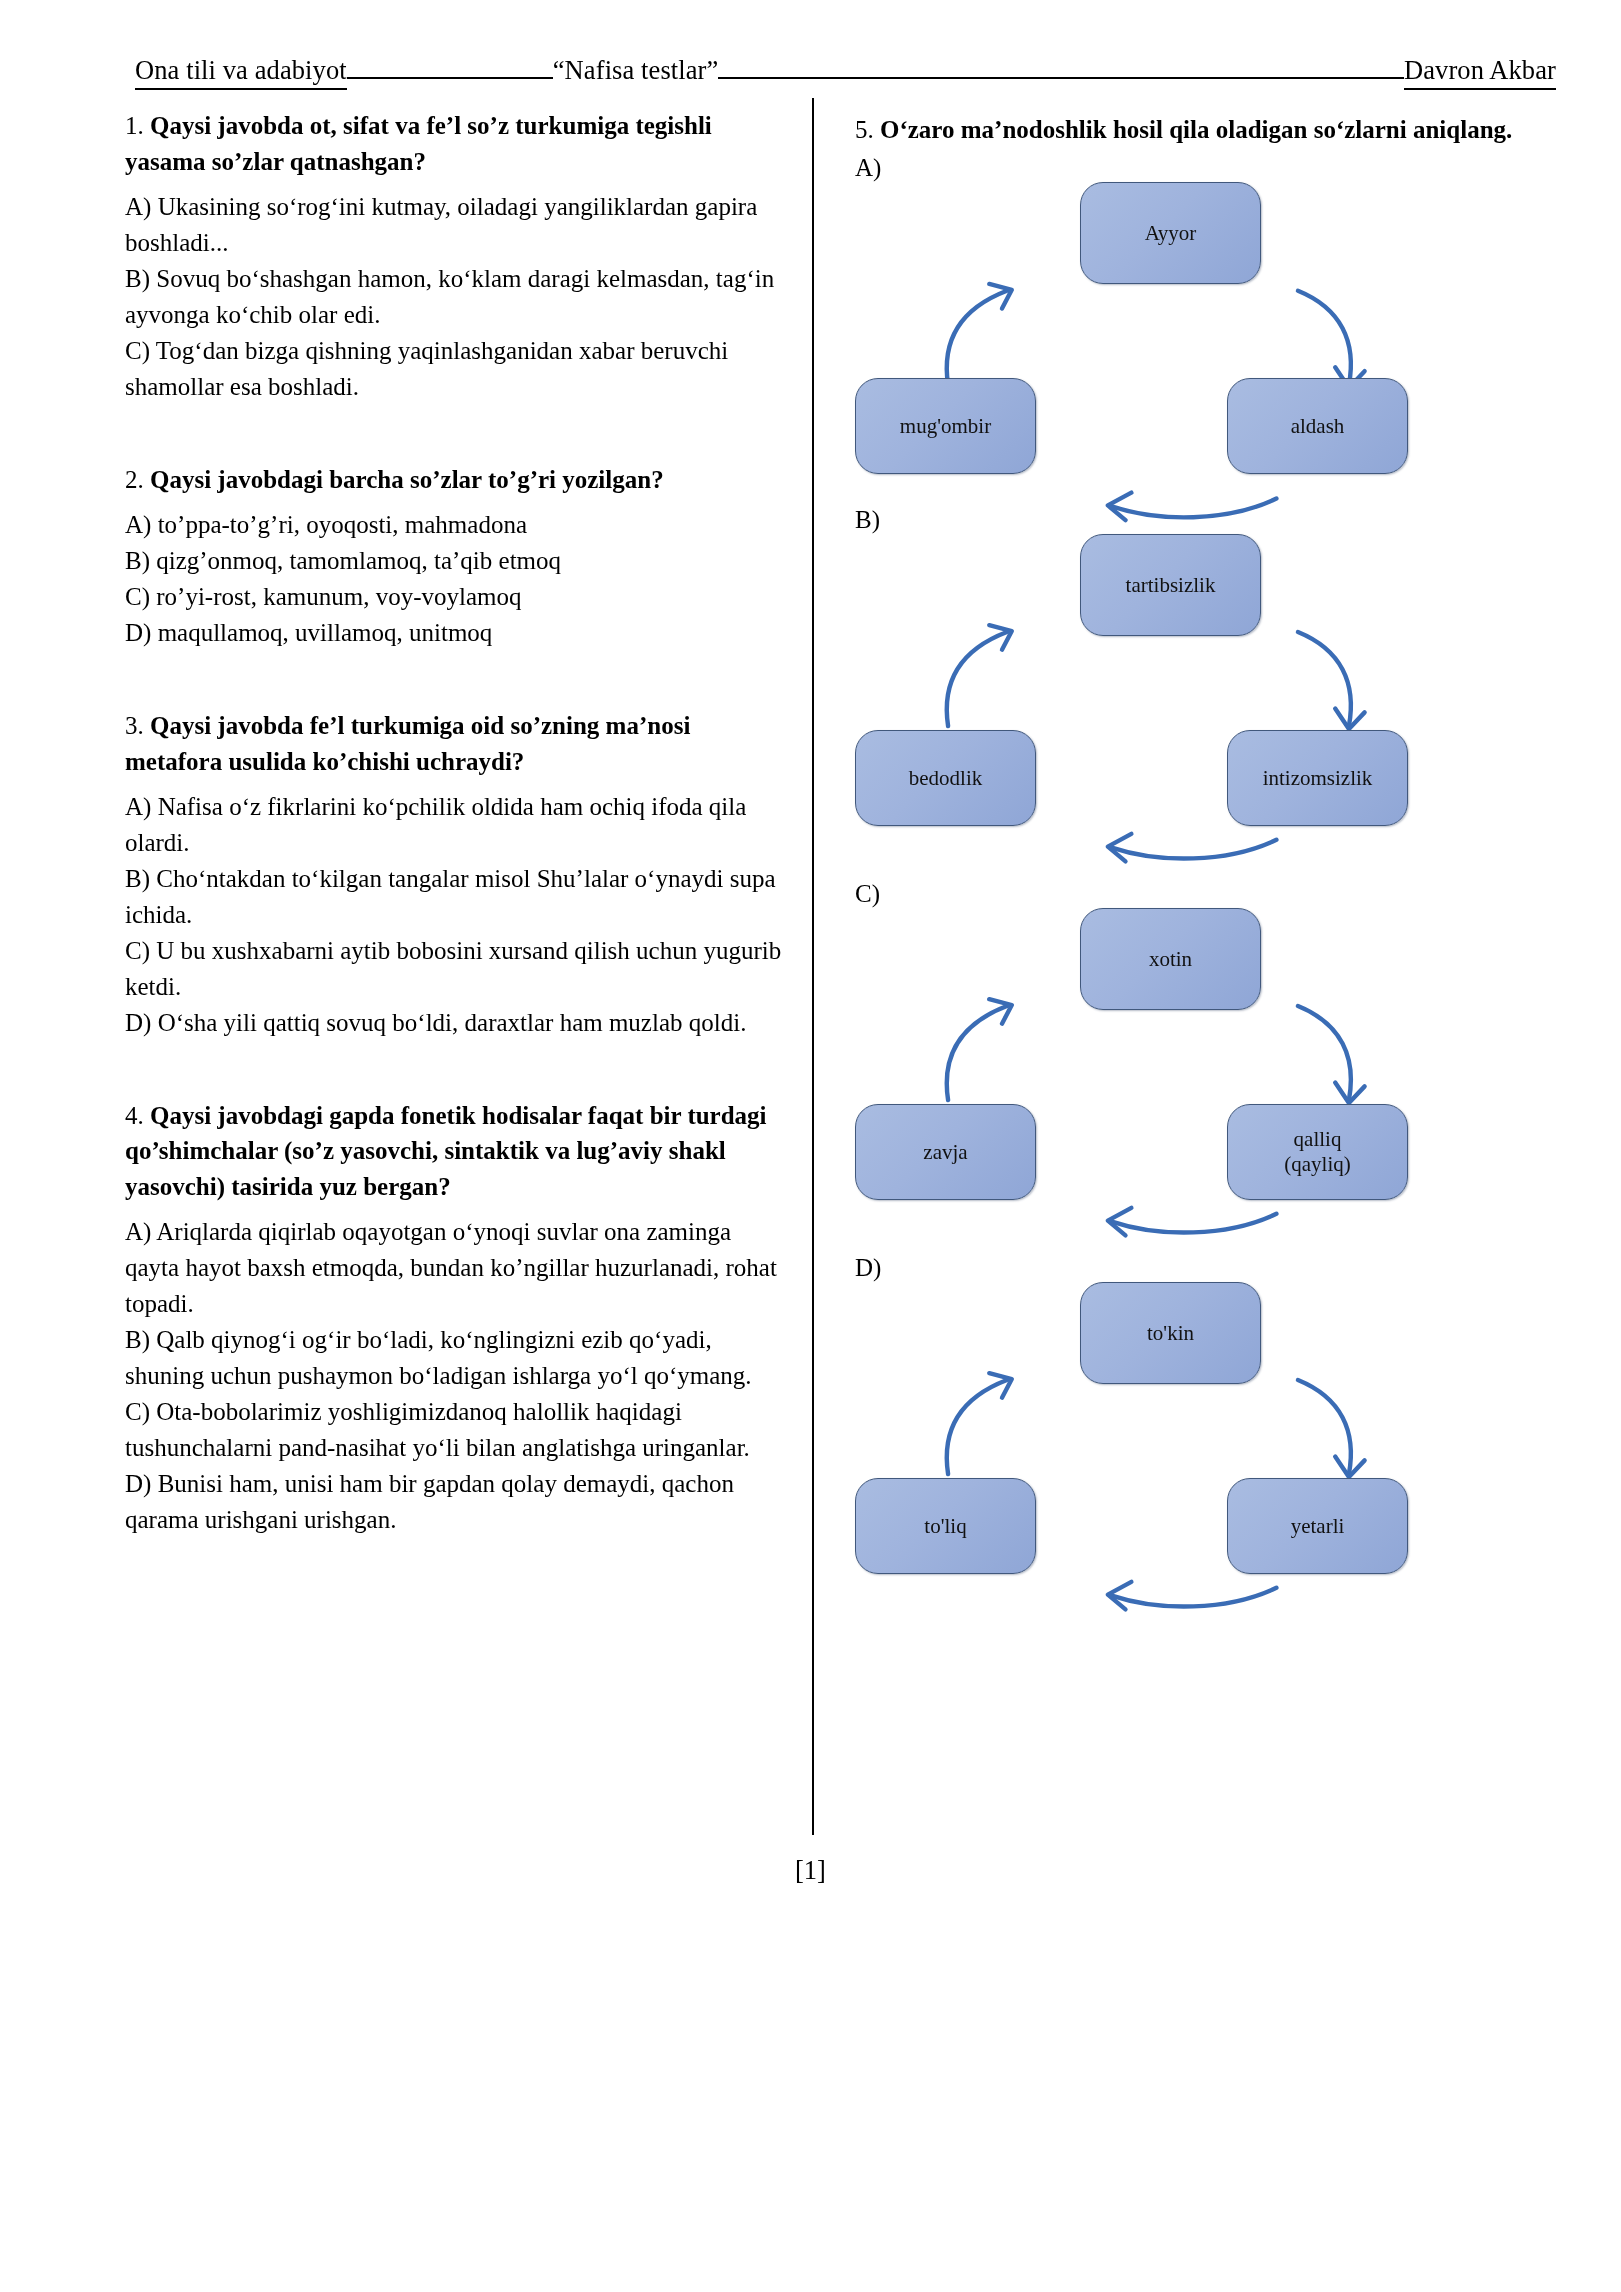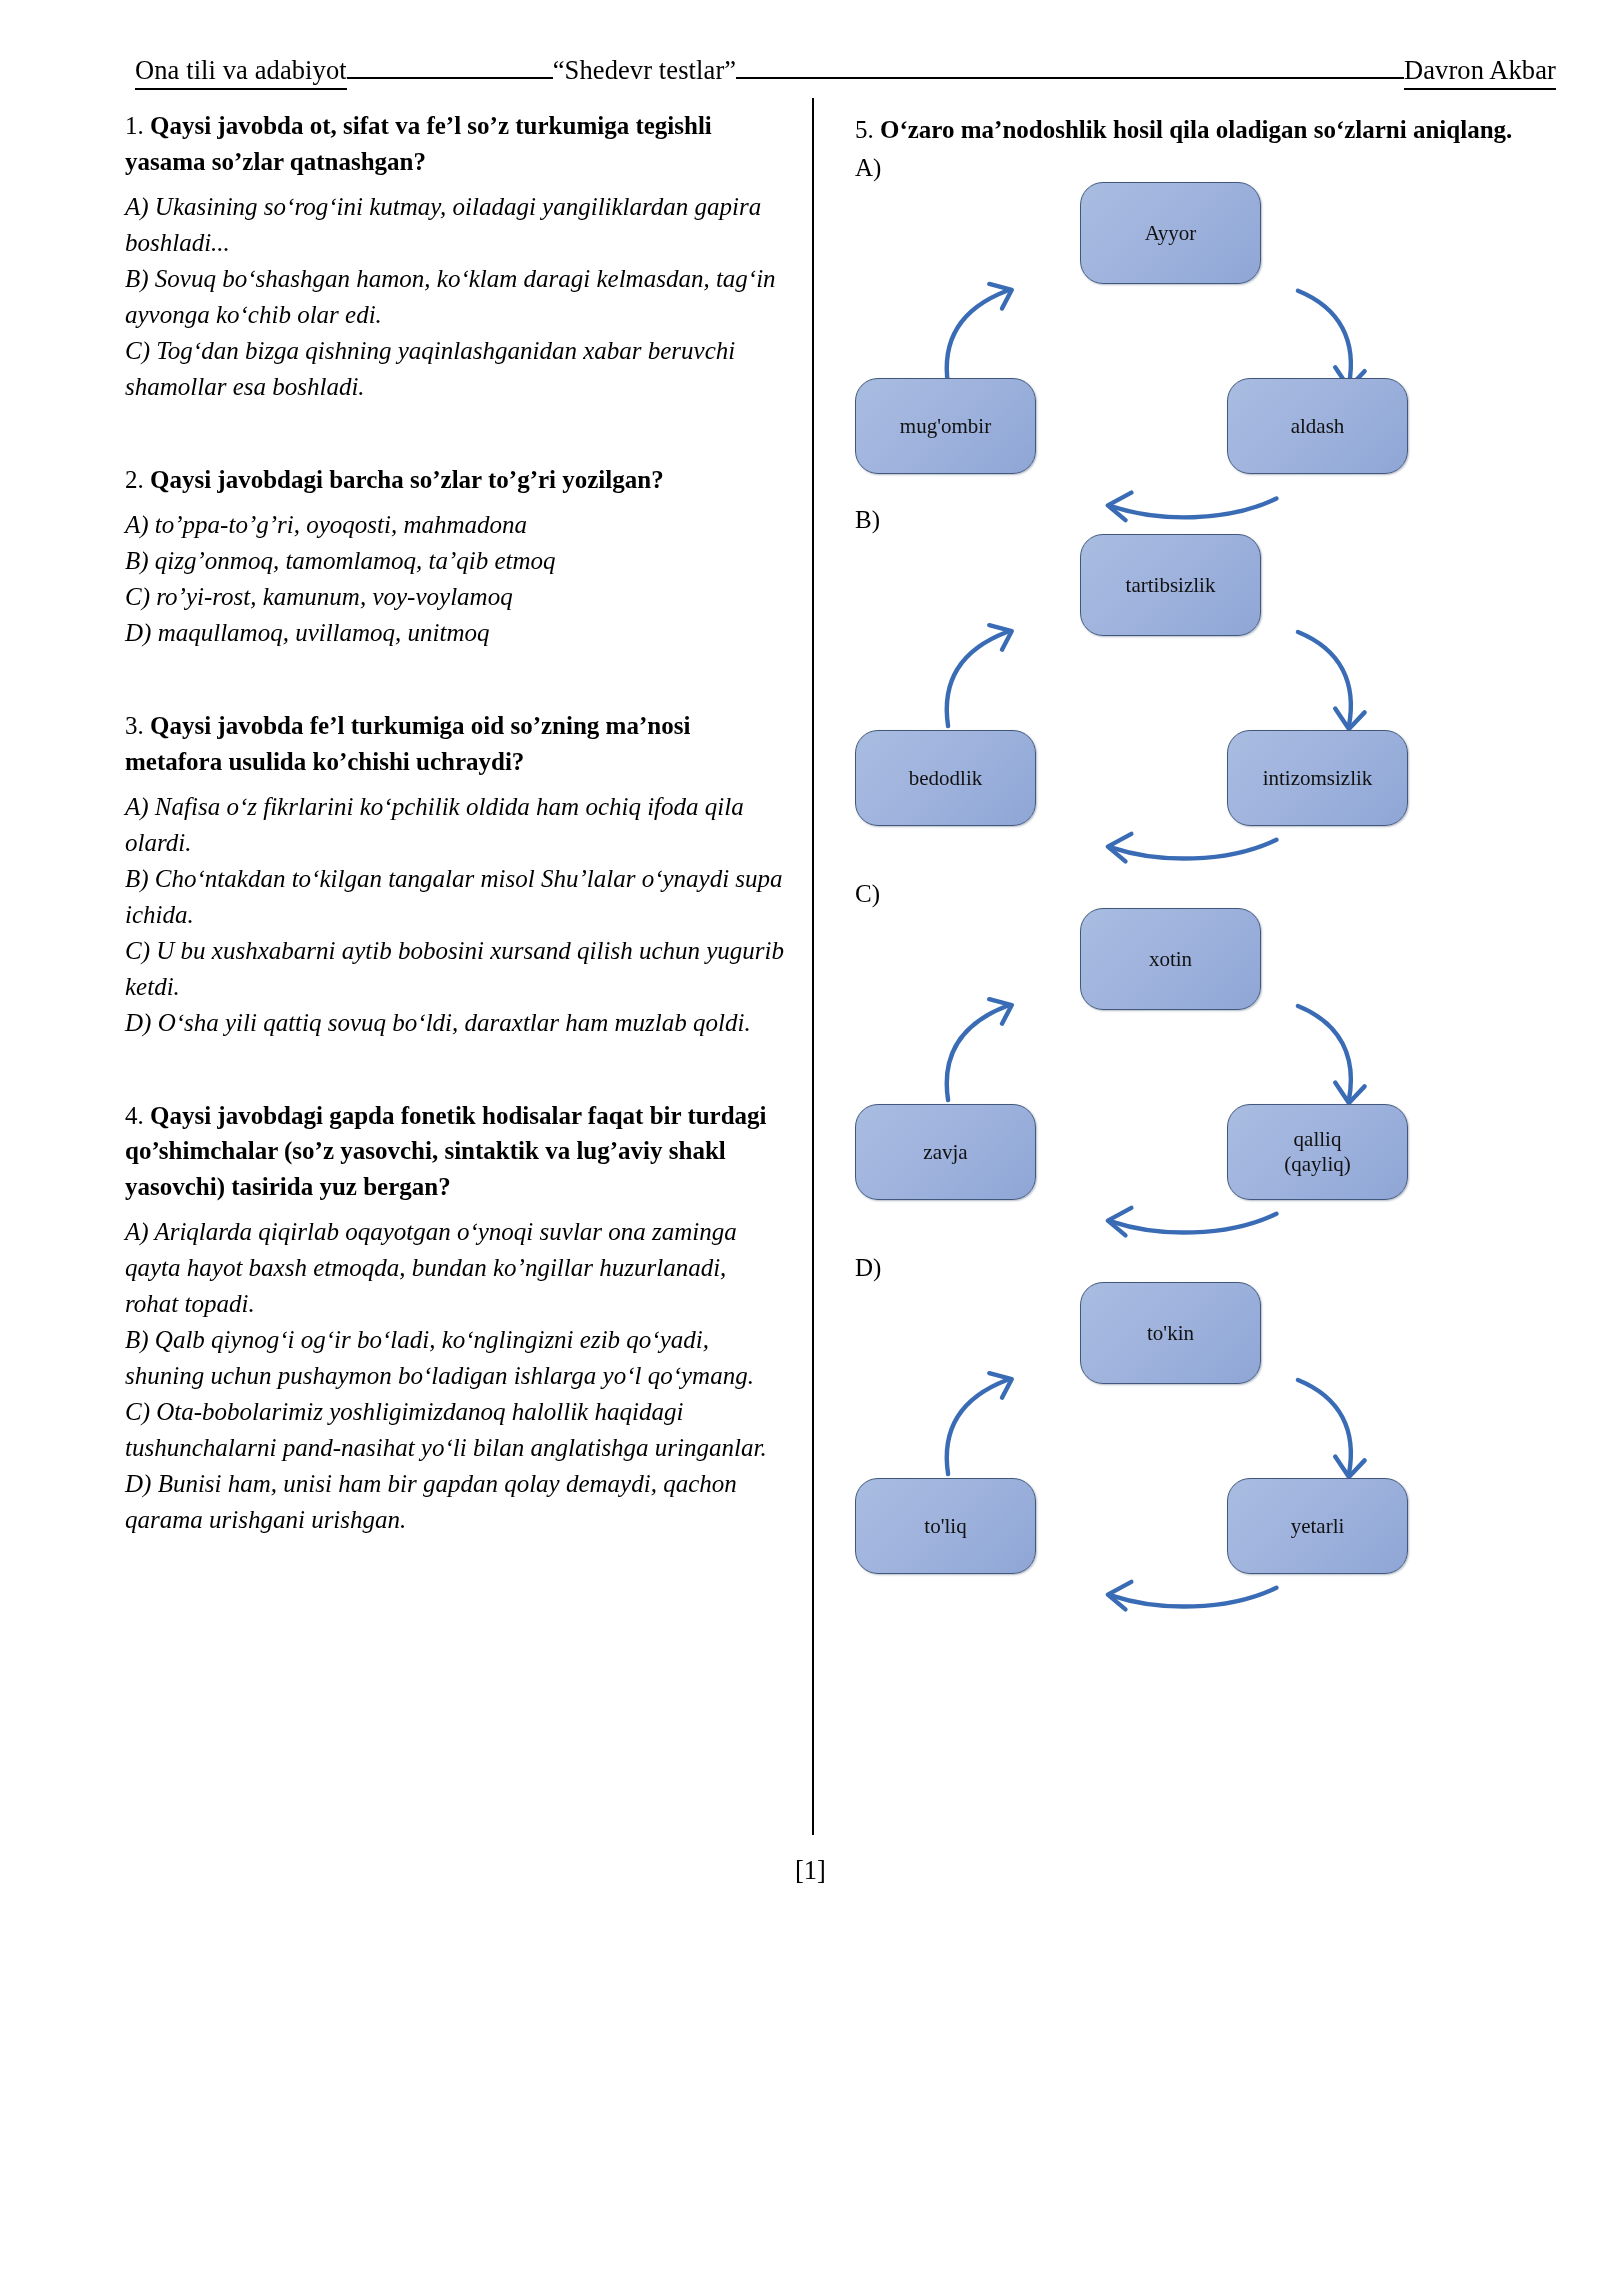--- a/index.html
+++ b/index.html
@@ -80,21 +80,20 @@
     font-weight: bold;
     font-size: 25px;
     line-height: 1.42;
     margin: 0 0 9.8px 0;
   }
   .q-stem .qnum { font-weight: normal; }
   .q-opt {
     font-size: 25px;
     line-height: 1.44;
     margin: 0;
-    font-style: italic;
   }
   .spacer-lg { height: 57px; }
 
   
   .col-right {
     position: absolute;
     left: 855px;
     top: 112px;
     width: 686px;
   }
@@ -172,21 +171,21 @@
   }
 </style>
 </head>
 <body>
 
 <div id="page">
 
   <div class="header">
     <span class="hdr-left">Ona tili va adabiyot</span>
     <span class="hdr-gap-a"></span>
-    <span class="hdr-center">“Shedevr testlar”</span>
+    <span class="hdr-center">“Nafisa testlar”</span>
     <span class="hdr-gap-b"></span>
     <span class="hdr-right">Davron Akbar</span>
   </div>
 
   <div class="divider"></div>
 
   <div class="col-left">
 
     <div class="q-block">
       <p class="q-stem"><span class="qnum">1.</span> <span>Qaysi javobda ot, sifat va fe’l so’z turkumiga tegishli yasama so’zlar qatnashgan?</span></p>

